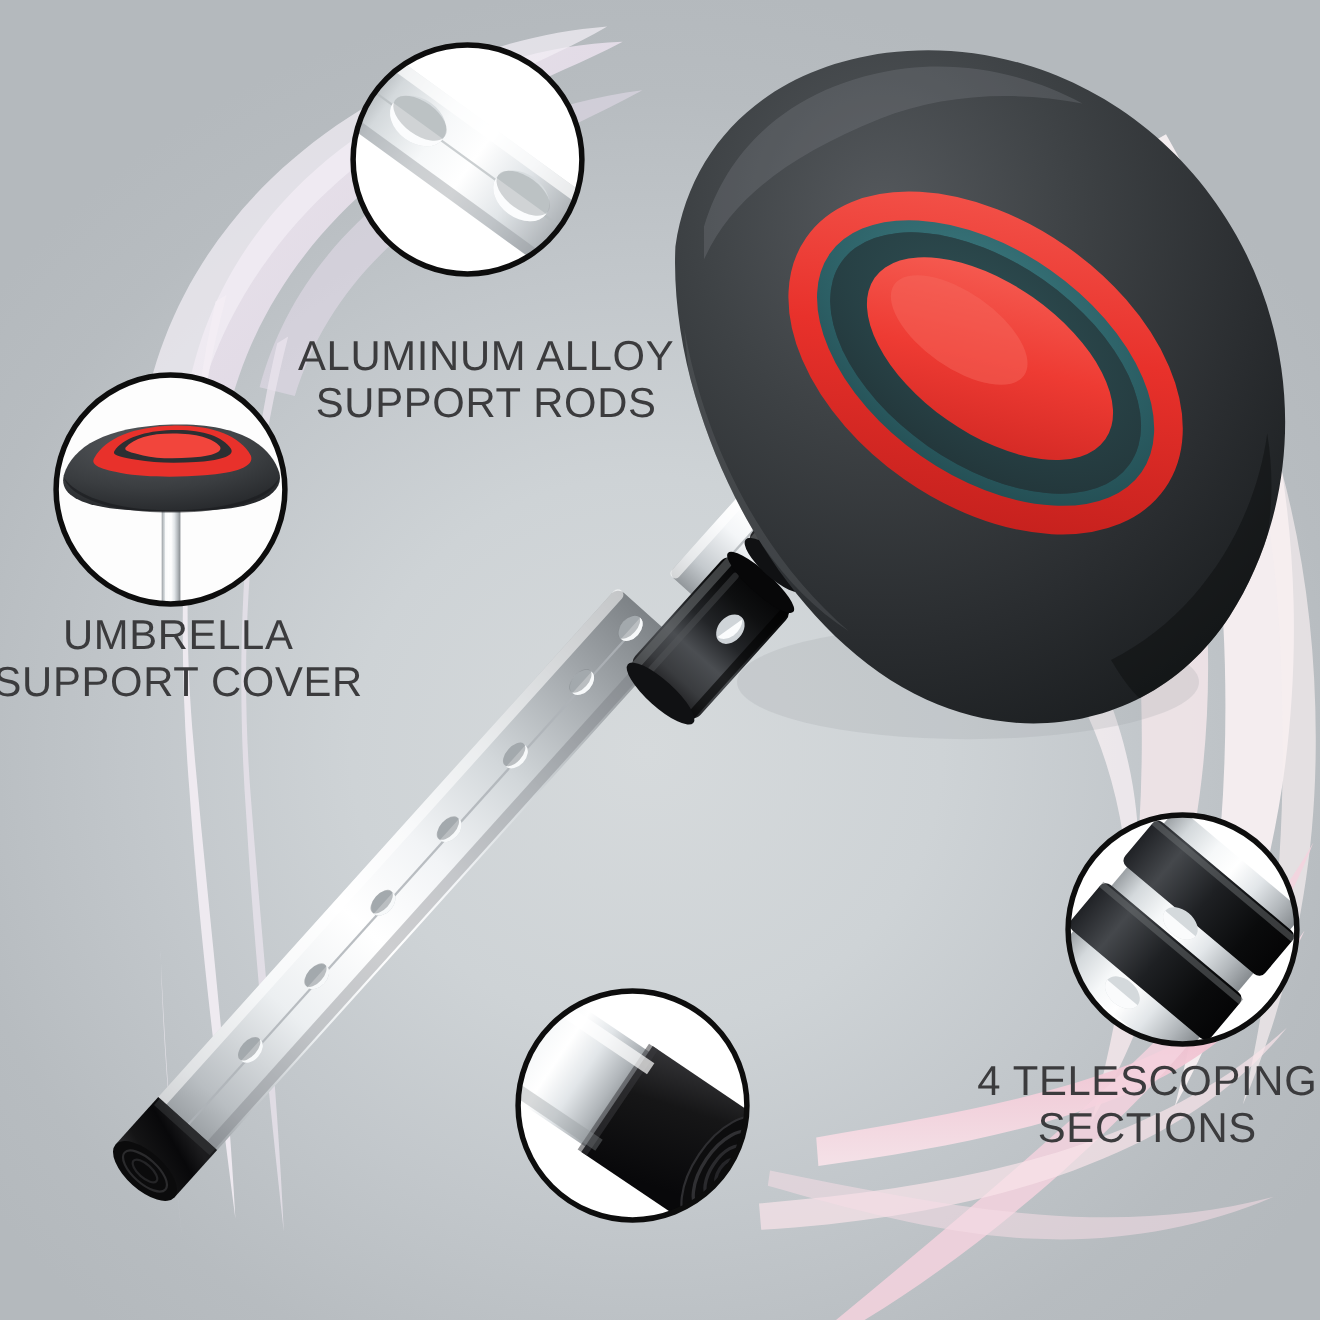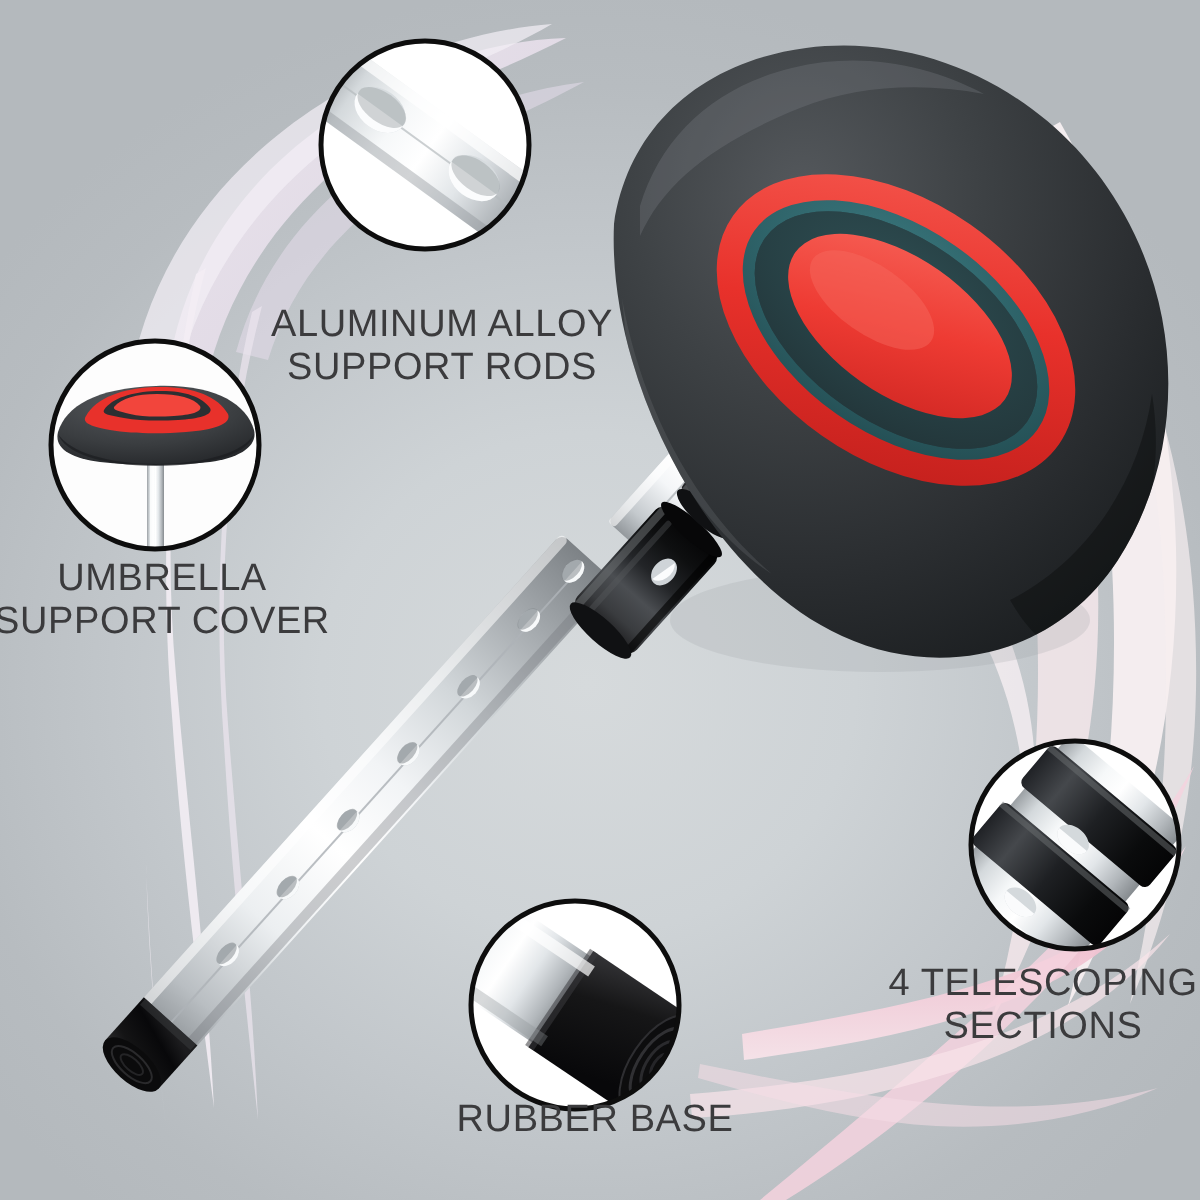--- a/index.html
+++ b/index.html
@@ -452,15 +452,14 @@
 
   <div class="label" id="label-rods">ALUMINUM ALLOY
 SUPPORT RODS</div>
 
   <div class="label" id="label-cover">UMBRELLA
 SUPPORT COVER</div>
 
   <div class="label" id="label-tele">4 TELESCOPING
 SECTIONS</div>
 
-  <div class="label" id="label-base">RUBBER BASE</div>
 
 </div>
 
 </body></html>

